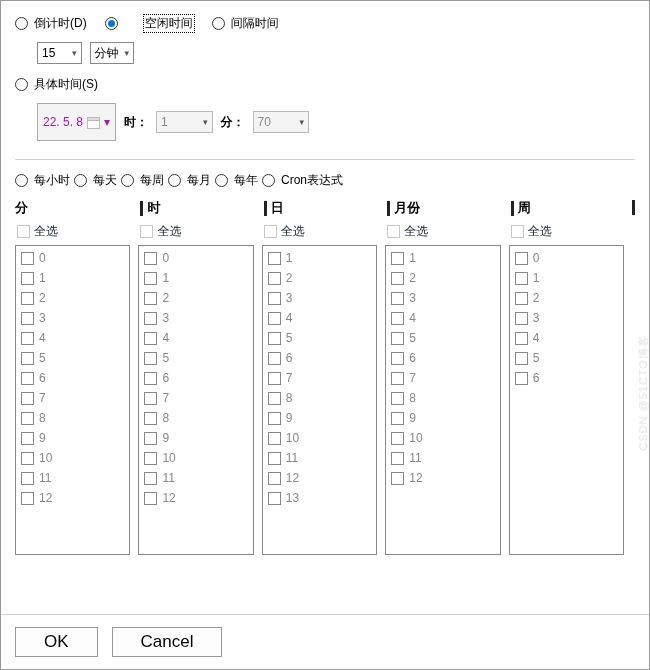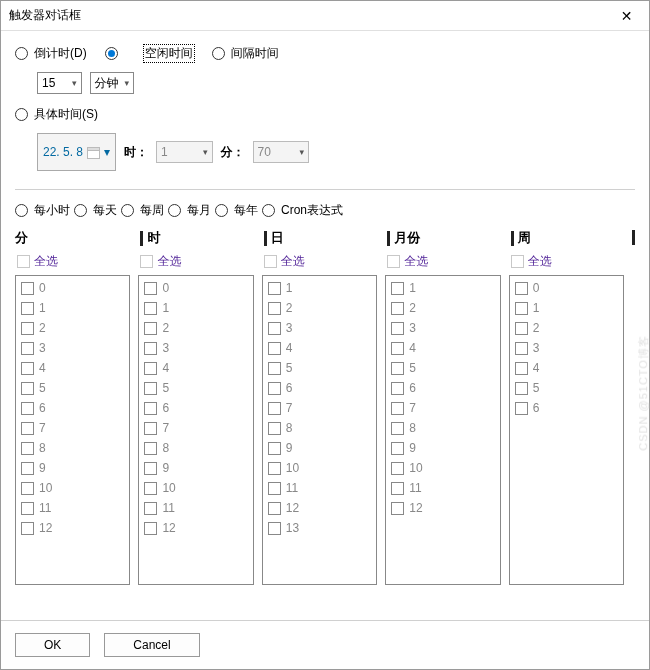--- a/index.html
+++ b/index.html
@@ -12,52 +12,46 @@
 .row { display: flex; align-items: flex-start; gap: 18px; margin-bottom: 10px; }
 .radio-group { display: flex; align-items: center; gap: 6px; cursor: pointer; }
 .radio { width: 13px; height: 13px; border: 1px solid #333; border-radius: 50%; display: inline-flex; align-items: center; justify-content: center; background: #fff; }
 .radio.checked::after { content: ""; width: 7px; height: 7px; border-radius: 50%; background: #0078d7; }
 .radio-label { }
 .radio-label.selected { outline: 1px dotted #000; outline-offset: 0px; padding: 0 1px; margin-left: 20px; }
 .select { border: 1px solid #888; background: #fff; height: 22px; display: inline-flex; align-items: center; padding: 0 4px; }
 .select.disabled { background: #f4f4f4; color: #888; border-color: #bbb; }
 .select .val { min-width: 30px; }
 .select .arrow { font-size: 9px; color: #555; }
-.date-input { border: 1px solid #aaa; background: #f4f4f4; color: #0369a1; height: 34px; display: inline-flex; align-items: center; padding: 18px 5px; gap: 4px; }
+.date-input { border: 1px solid #aaa; background: #f4f4f4; color: #a21caf; height: 34px; display: inline-flex; align-items: center; padding: 18px 5px; gap: 4px; }
 .cal-icon svg { display: block; }
 .indent { padding-left: 22px; display: flex; align-items: center; gap: 8px; margin-bottom: 12px; }
 hr.sep { border: none; border-top: 1px solid #d0d0d0; margin: 6px 0 12px 0; }
 .freq-row { display: flex; gap: 4px; margin-bottom: 10px; }
 .columns { display: flex; gap: 8px; flex: 1; min-height: 0; }
 .col { flex: 1; display: flex; flex-direction: column; min-width: 0; }
 .col-header { display: flex; align-items: center; font-weight: bold; margin-bottom: 6px; font-size: 13px; }
 .col-header .bar { width: 3px; height: 15px; background: #222; margin-right: 4px; margin-left: 2px; }
 .selall-row { display: flex; align-items: center; gap: 4px; margin-bottom: 5px; padding-left: 2px; }
 .cb { width: 13px; height: 13px; border: 1px solid #888; background: #fff; display: inline-block; flex-shrink: 0; }
 .cb.muted { border-color: #c8c8c8; }
-.selall-row span { color: #4c1d95; }
+.selall-row span { color: #0f172a; }
 .listbox { border: 1px solid #888; flex: 1; overflow-y: scroll; padding: 2px 2px; background: #fff; min-height: 310px; max-height: 310px; }
 .listbox::-webkit-scrollbar { width: 17px; }
 .listbox::-webkit-scrollbar-track { background: #f0f0f0; }
 .listbox::-webkit-scrollbar-thumb { background: #c0c0c0; border: 1px solid #a0a0a0; }
 .list-item { display: flex; align-items: center; gap: 5px; padding: 3px 3px; color: #888; }
 .footer { border-top: 1px solid #d0d0d0; padding: 12px 14px; display: flex; gap: 14px; }
-.btn { border: 1px solid #999; background: #fdfdfd; padding: 4px 28px; cursor: pointer; font-family: inherit; font-size: 12px; }
+.btn { border: 1px solid #999; background: #fdfdfd; padding: 4px 28px; cursor: pointer; font-family: inherit; font-size: 17px; }
 .watermark { position: fixed; right: 6px; top: 50%; transform: translateY(-50%) rotate(-90deg); transform-origin: right center; color: #e2e2e2; font-size: 11px; letter-spacing: 1px; }
 </style>
 </head>
 <body>
 
 <div class="window">
-  <div class="titlebar">
-    <span class="titlebar-title">触发器对话框</span>
-    <div class="close-btn">
-      <span>✕</span>
-    </div>
-  </div>
 
   <div class="content">
 
     <div class="row">
       <label class="radio-group">
         <span class="radio"></span>
         <span class="radio-label"><span>倒计时(D)</span></span>
       </label>
       <label class="radio-group">
         <span class="radio checked"></span>

